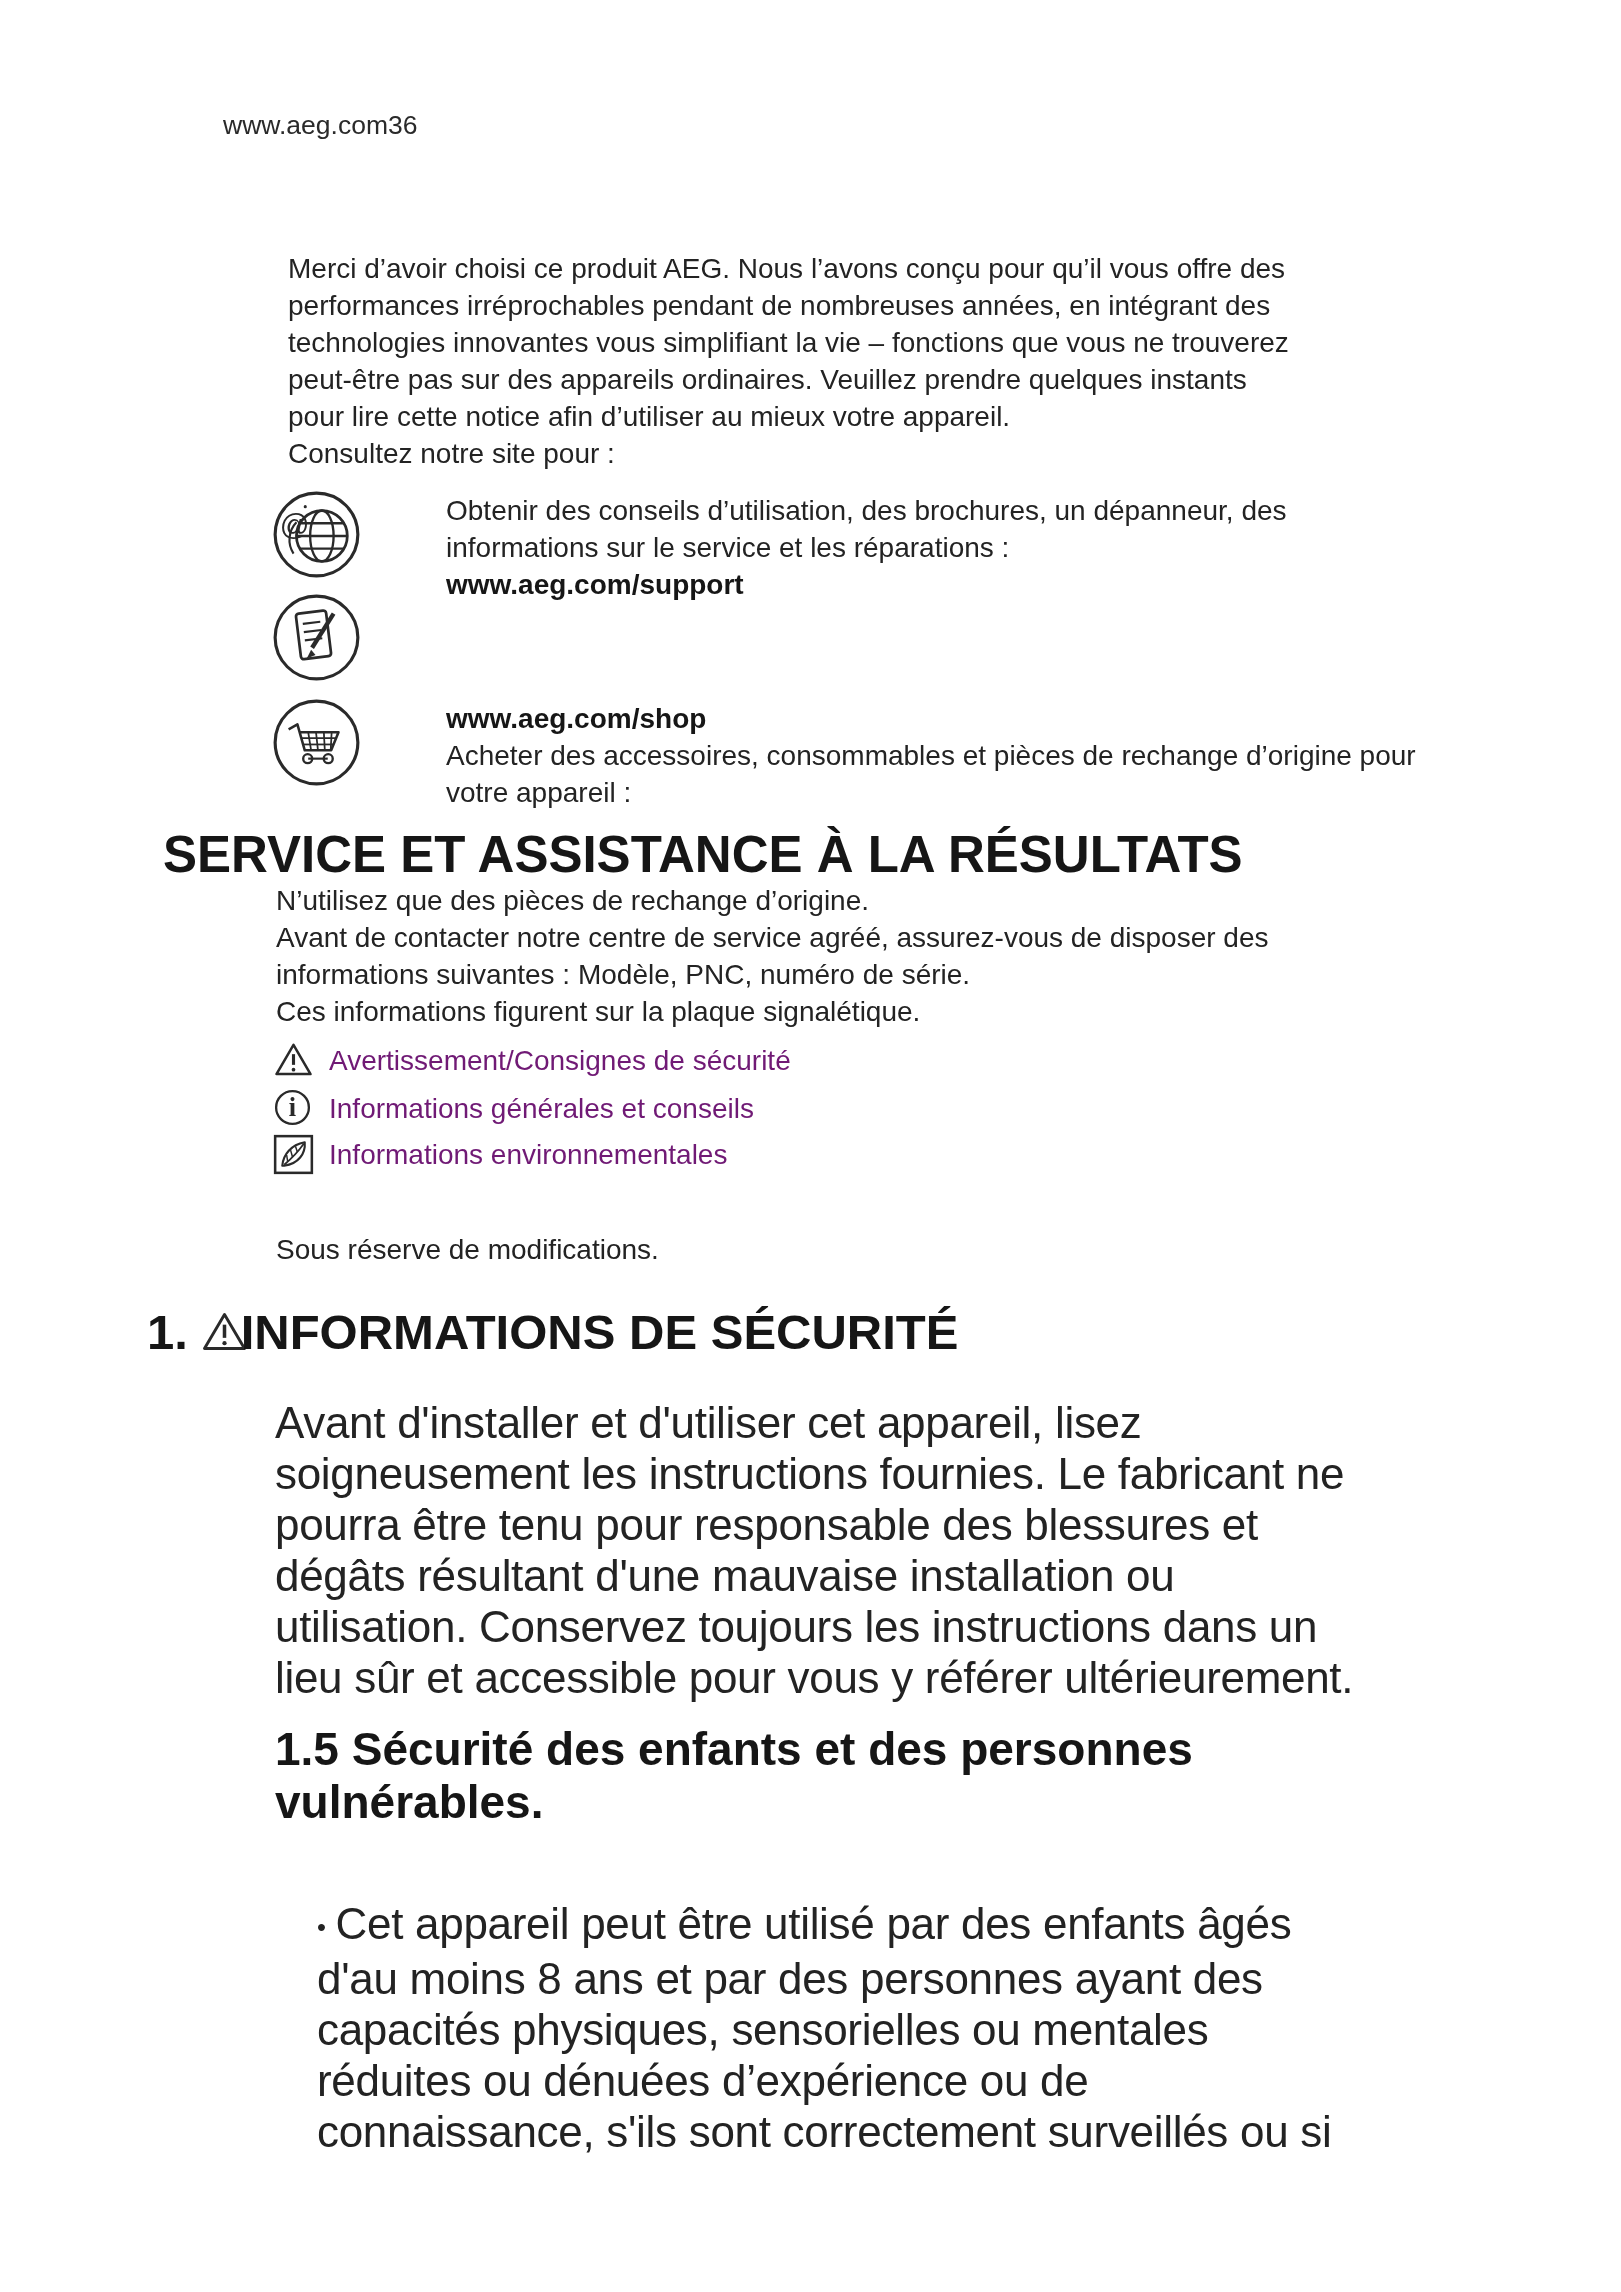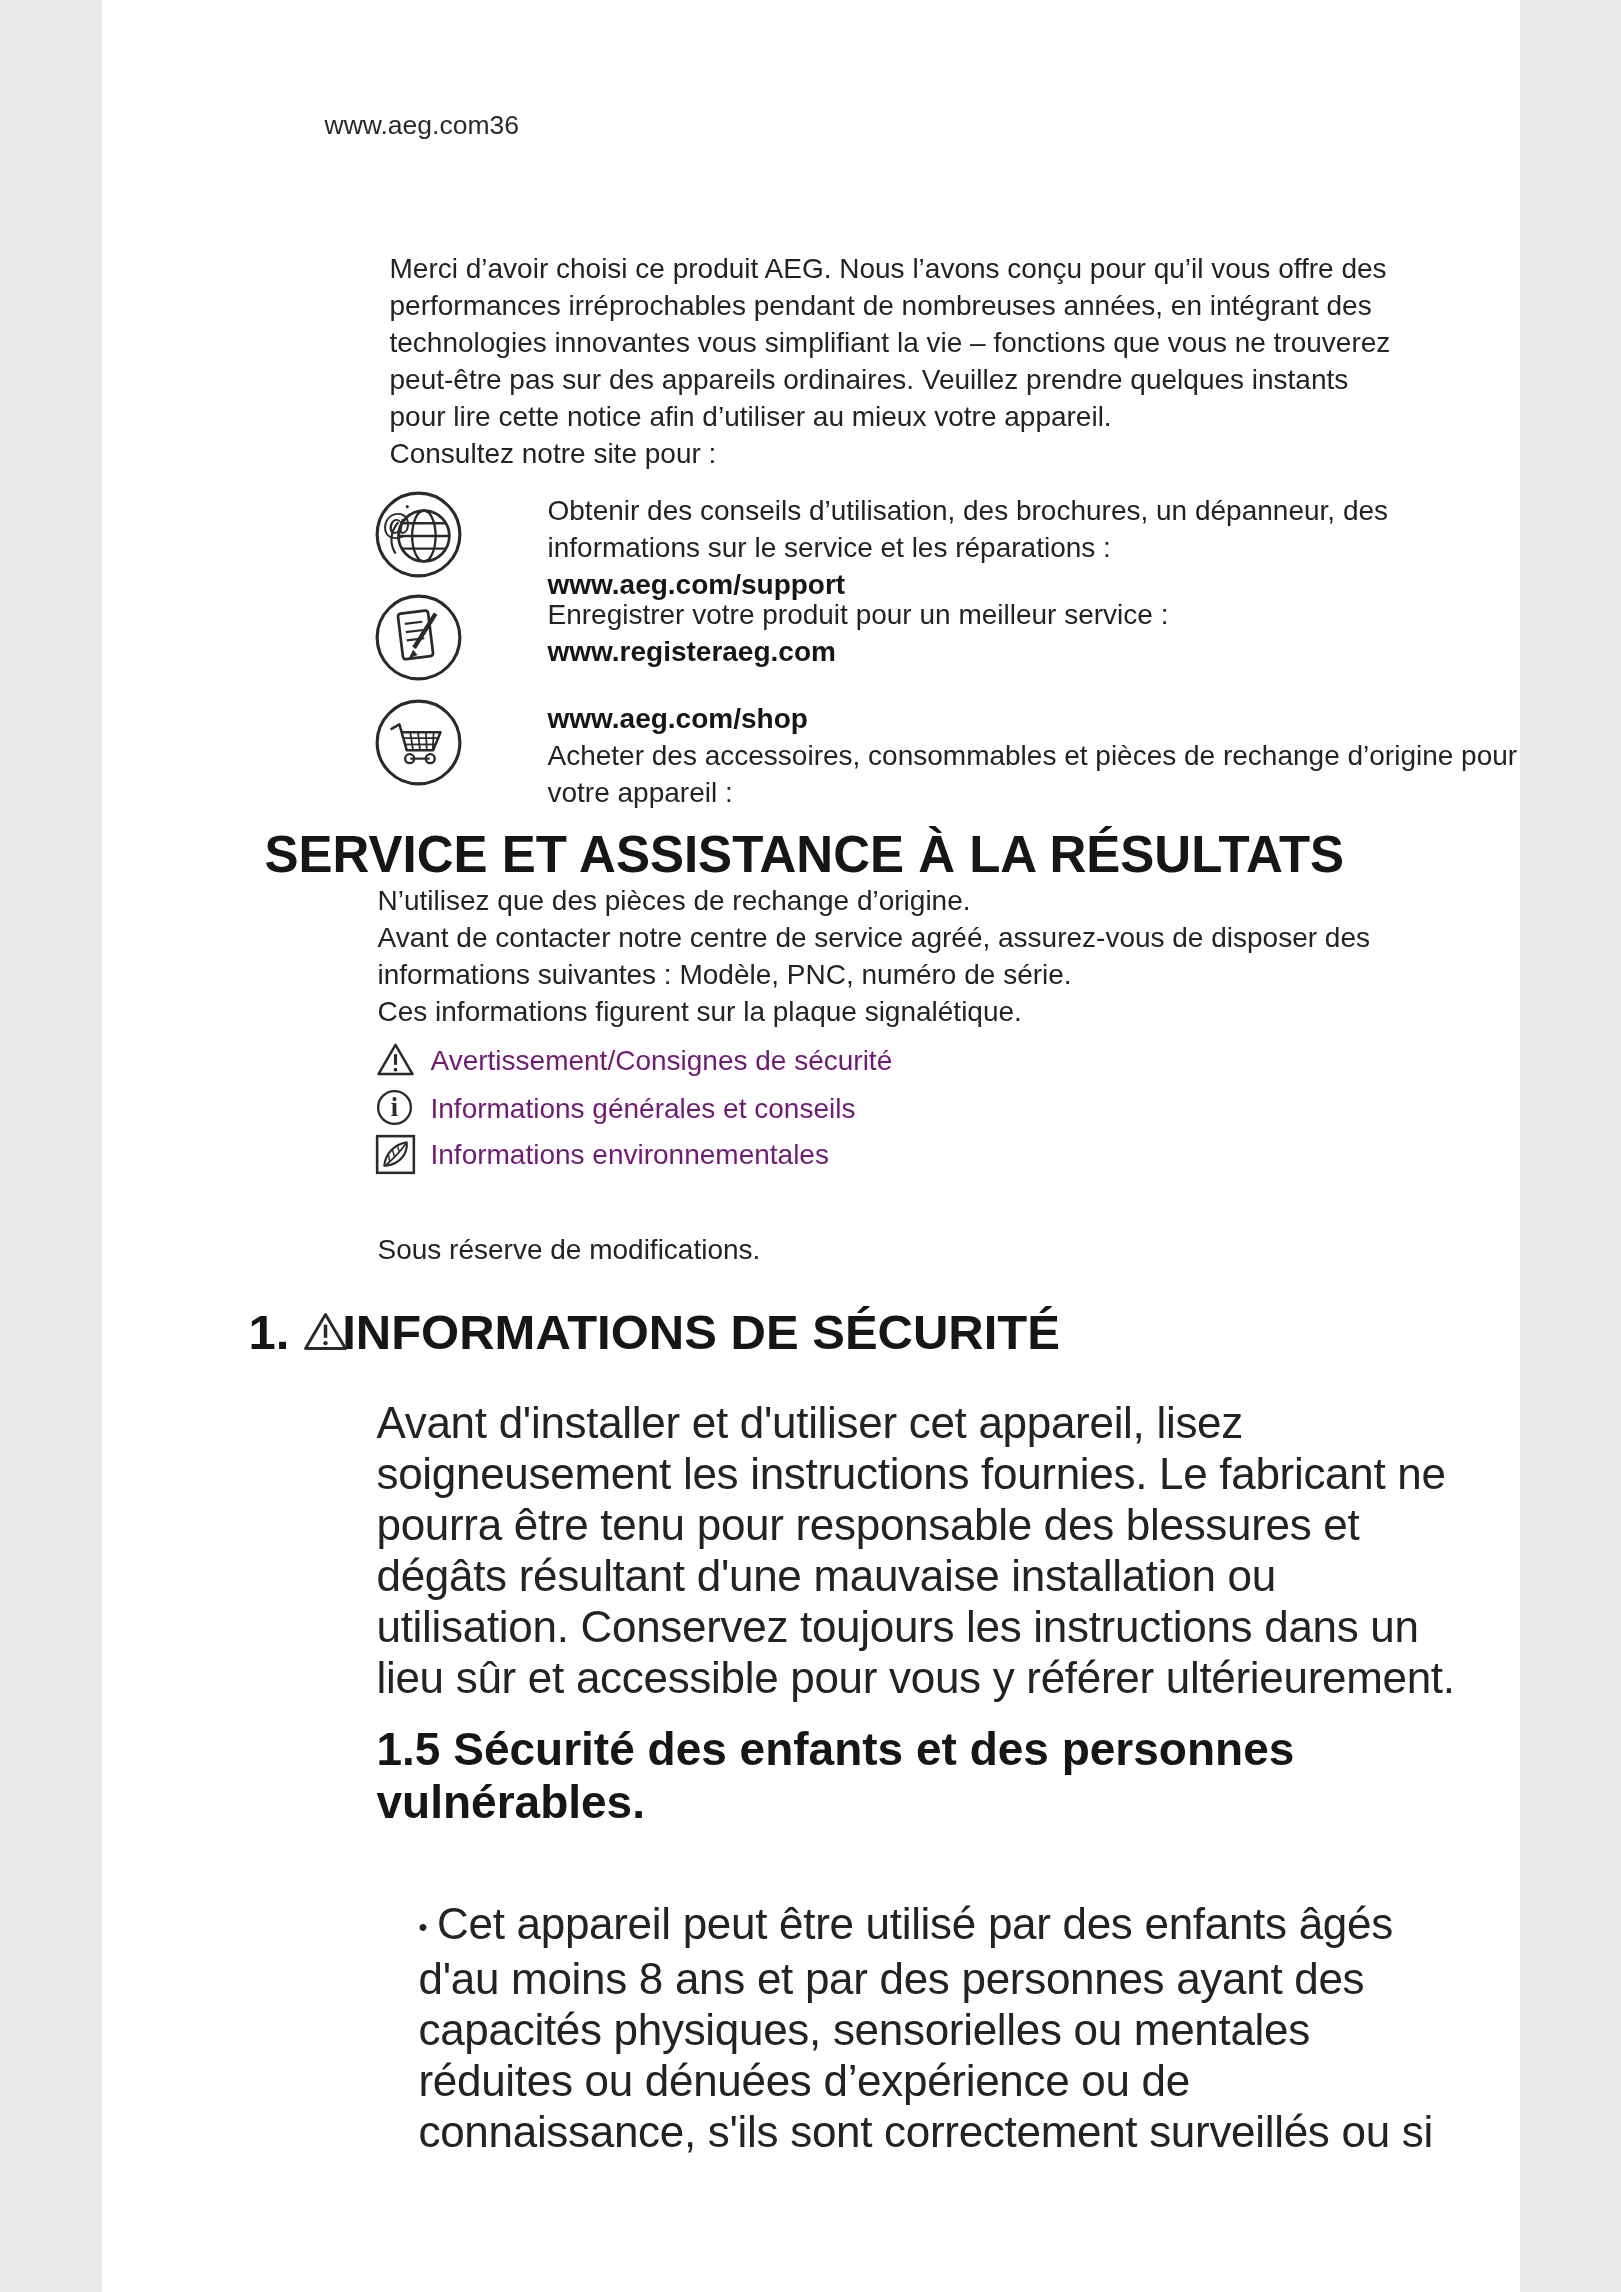--- a/index.html
+++ b/index.html
@@ -1,18 +1,18 @@
 <!DOCTYPE html>
 <html><head>
 <meta charset="utf-8">
 <style>
   html,body { margin:0; padding:0; background:#e8e8e8; }
   .page {
     position:relative;
-    width:1418px; height:2293px;
+    width:1621px; height:2293px;
     margin:0 auto;
     background:#ffffff;
     font-family:"Liberation Sans","DejaVu Sans",sans-serif;
     color:#1f1f1f;
     overflow:hidden;
   }
   .abs { position:absolute; }
   .header { font-size:26.5px; color:#2a2a2a; white-space:nowrap; }
   .h1 { margin:0; font-weight:bold; font-size:51px; line-height:1.05; color:#161616; white-space:nowrap; }
   .body-text { font-size:28px; line-height:37px; white-space:pre-line; color:#232323; }
@@ -69,24 +69,20 @@
       <circle cx="45.5" cy="45.5" r="42.3" stroke-width="3.2"></circle>
       <g transform="rotate(-7 45 43)">
         <rect x="27" y="19" width="31" height="47" rx="3" stroke-width="2.8"></rect>
         <line x1="33" y1="30" x2="51" y2="30" stroke-width="2.2"></line>
         <line x1="33" y1="38.5" x2="51" y2="38.5" stroke-width="2.2"></line>
         <line x1="33" y1="47" x2="51" y2="47" stroke-width="2.2"></line>
       </g>
       <line x1="63" y1="21" x2="41" y2="56" stroke-width="4.4"></line>
       <path d="M40,58 L35.5,67 L44.5,63.5 Z" fill="#2a2a2a" stroke="none"></path>
     </svg>
-  </div>
-  <div class="abs" style="left:446px; top:596px;">
-    <div class="body-text">Enregistrer votre produit pour un meilleur service :</div>
-    <div class="body-text url">www.registeraeg.com</div>
   </div>
 
   <div class="abs" style="left:272px; top:698px;">
     <svg class="icon" width="89" height="89" viewBox="0 0 91 91" fill="none" stroke="#2a2a2a">
       <circle cx="45.5" cy="45.5" r="42.3" stroke-width="3.2"></circle>
       <path d="M17,32 L26,27 L33.5,53.5 L60.5,53.5 L68,35 L29,35" stroke-width="2.6" stroke-linejoin="round"></path>
       <line x1="37" y1="35" x2="40" y2="53.5" stroke-width="1.8"></line>
       <line x1="45" y1="35" x2="47" y2="53.5" stroke-width="1.8"></line>
       <line x1="53" y1="35" x2="54" y2="53.5" stroke-width="1.8"></line>
       <line x1="61" y1="35" x2="60" y2="53.5" stroke-width="1.8"></line>

